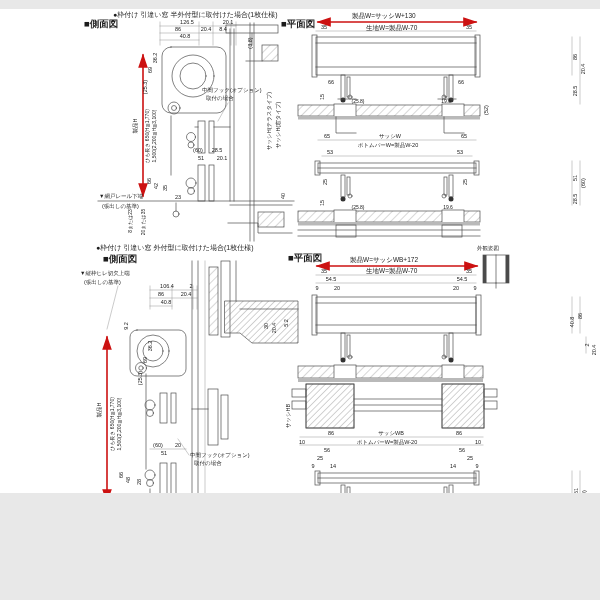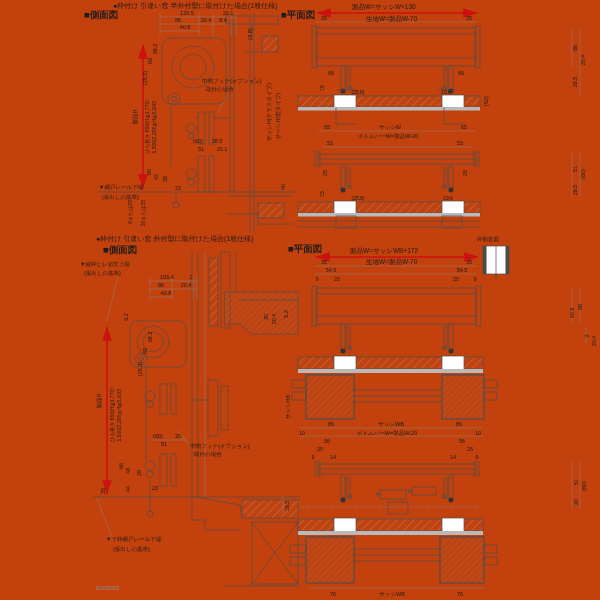--- a/index.html
+++ b/index.html
@@ -1,16 +1,16 @@
 <!DOCTYPE html>
 <html><head>
 <meta charset="utf-8">
 <style>
   html,body{margin:0;padding:0;background:#e8e8e8}
-  .canvas{position:relative;width:600px;height:600px;background:#c2410c;margin:0 auto;overflow:hidden}
+  .canvas{position:relative;width:600px;height:484px;background:#ffffff;margin:9px auto;overflow:hidden}
   svg{position:absolute;left:0;top:0}
   .geo{stroke:#4d4d4d;stroke-width:.7;fill:none;stroke-linecap:square}
   .geo .thin{stroke:#8a8a8a;stroke-width:.45}
   .geo .dash{stroke:#8a8a8a;stroke-width:.45;stroke-dasharray:4 2}
   .geo .hatch{fill:url(#h1)}
   .geo .hatch2{fill:url(#h2)}
   .geo .gray{fill:#b9b9b9;stroke:none}
   .geo .dark{fill:#4a4a4a;stroke:none}
   .geo .white{fill:#fff}
   .geo .bolt{fill:#333;stroke:none}

